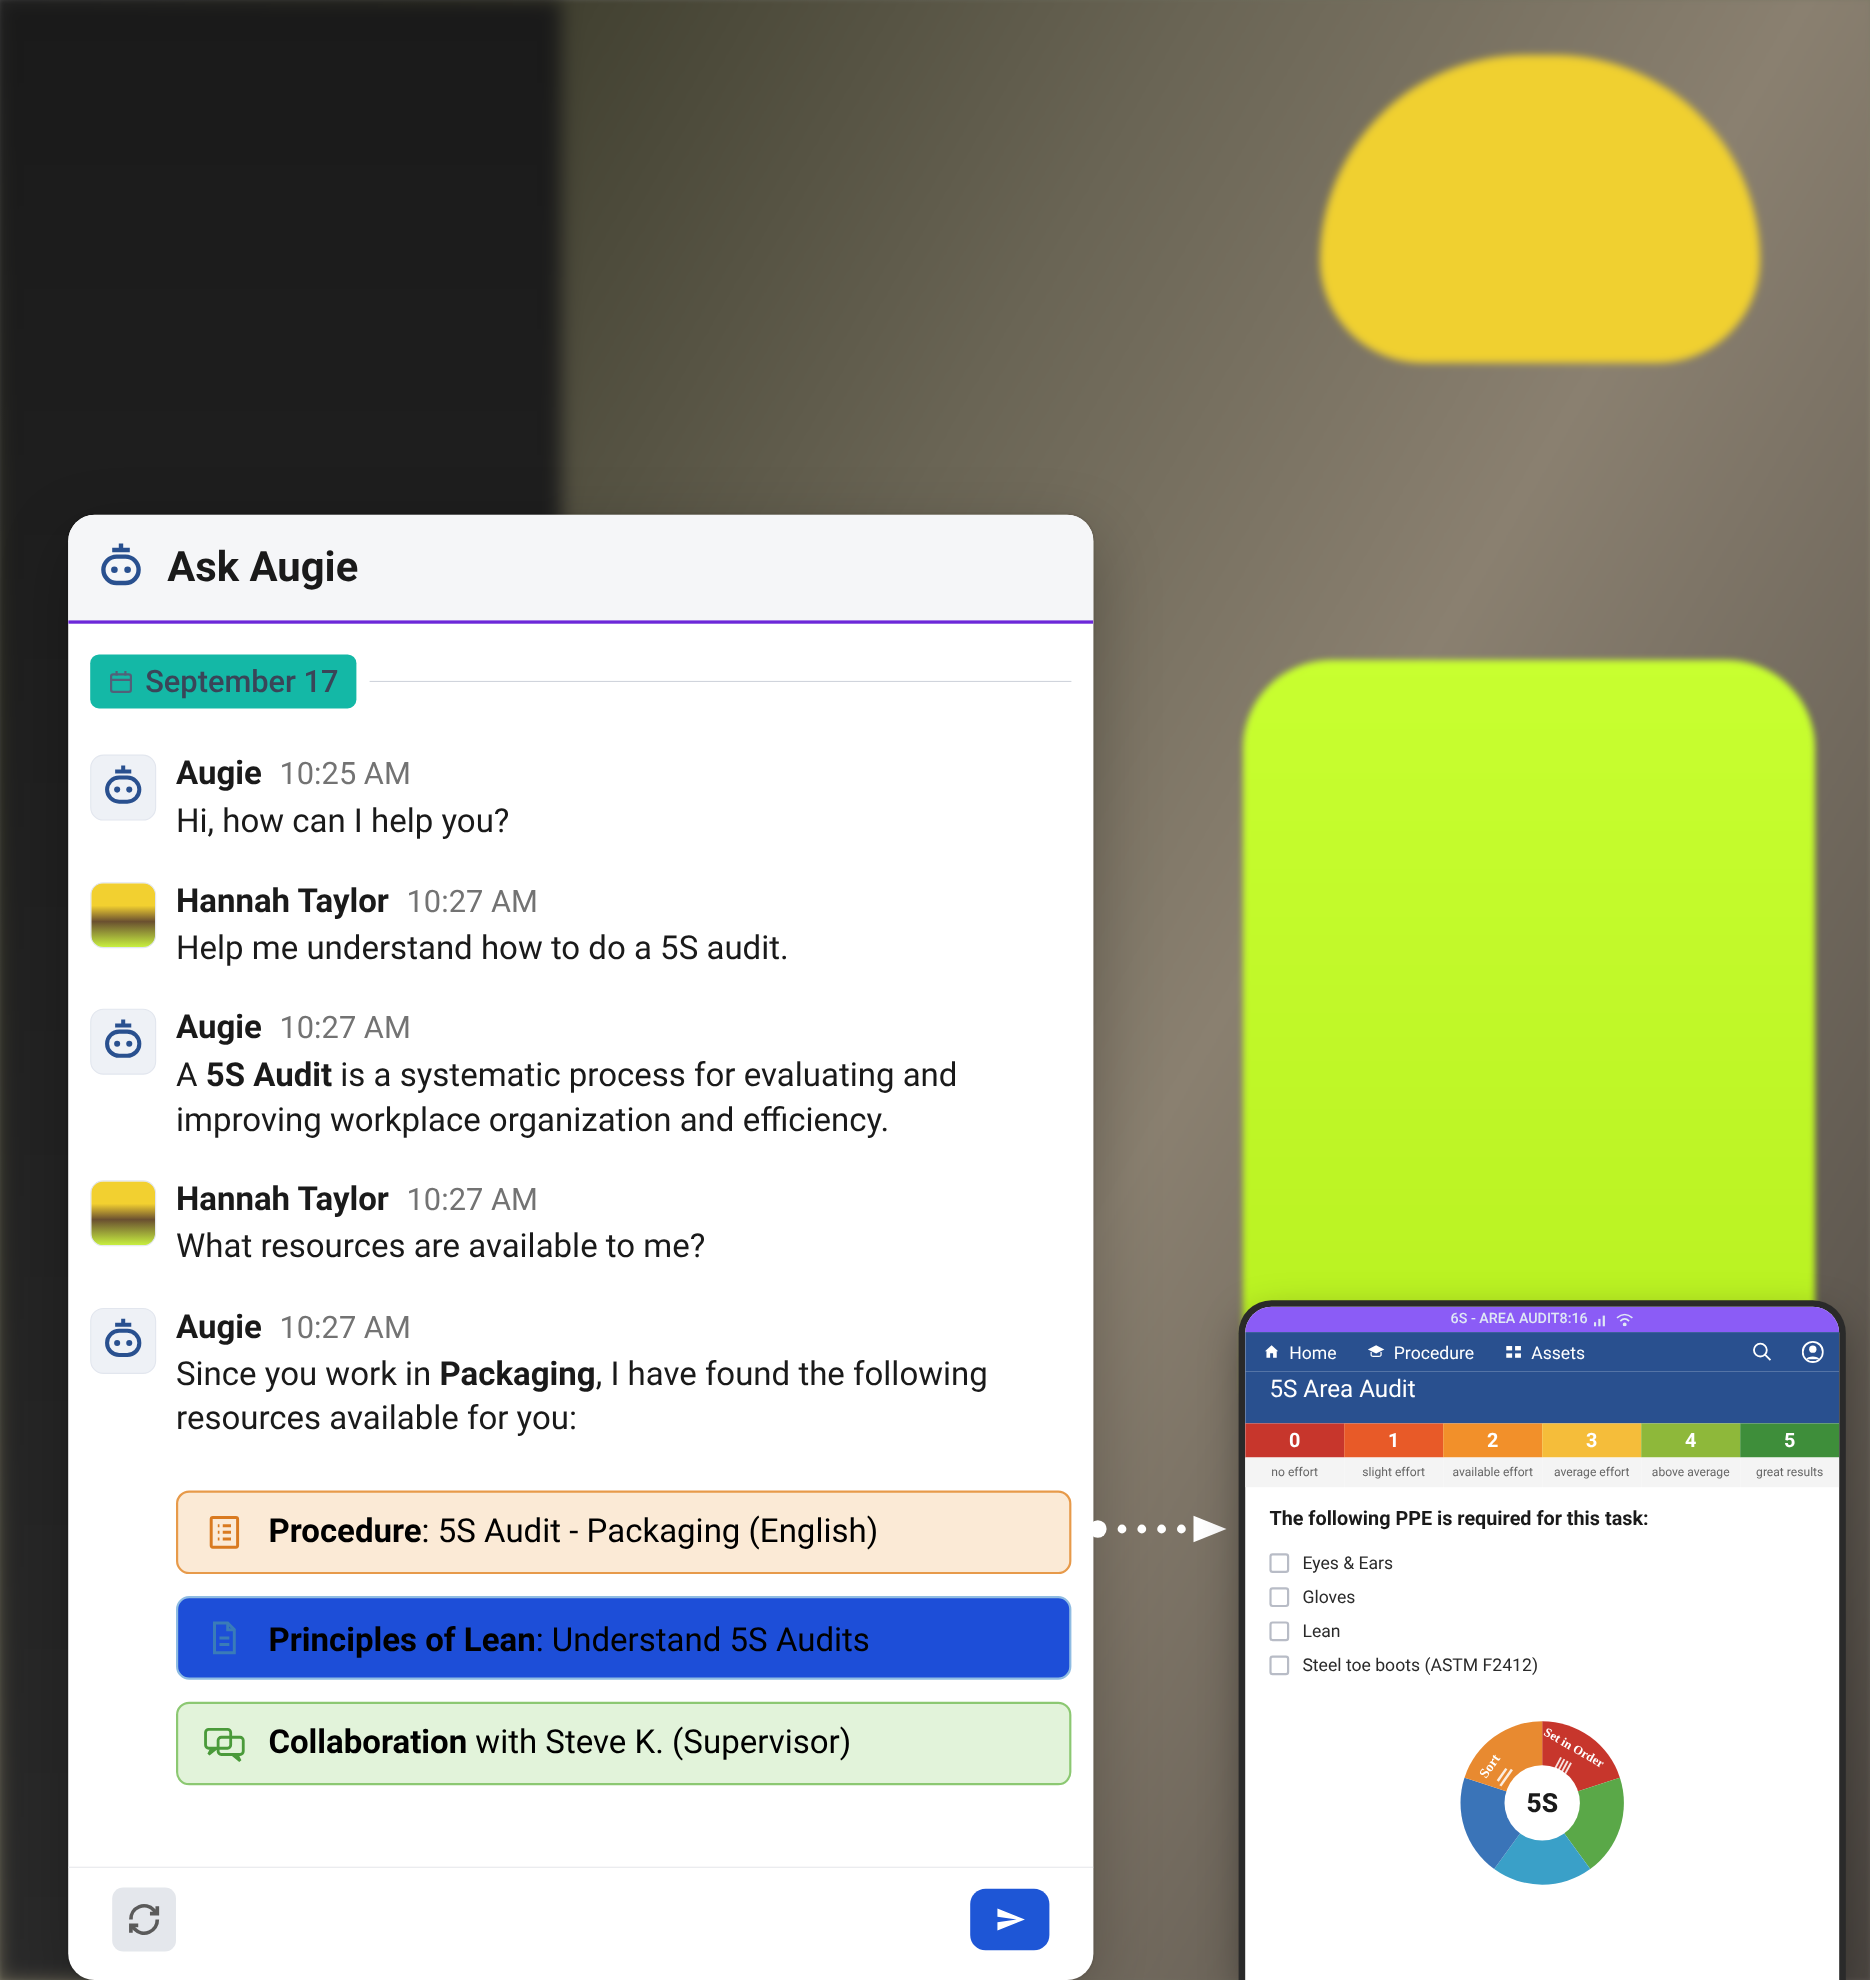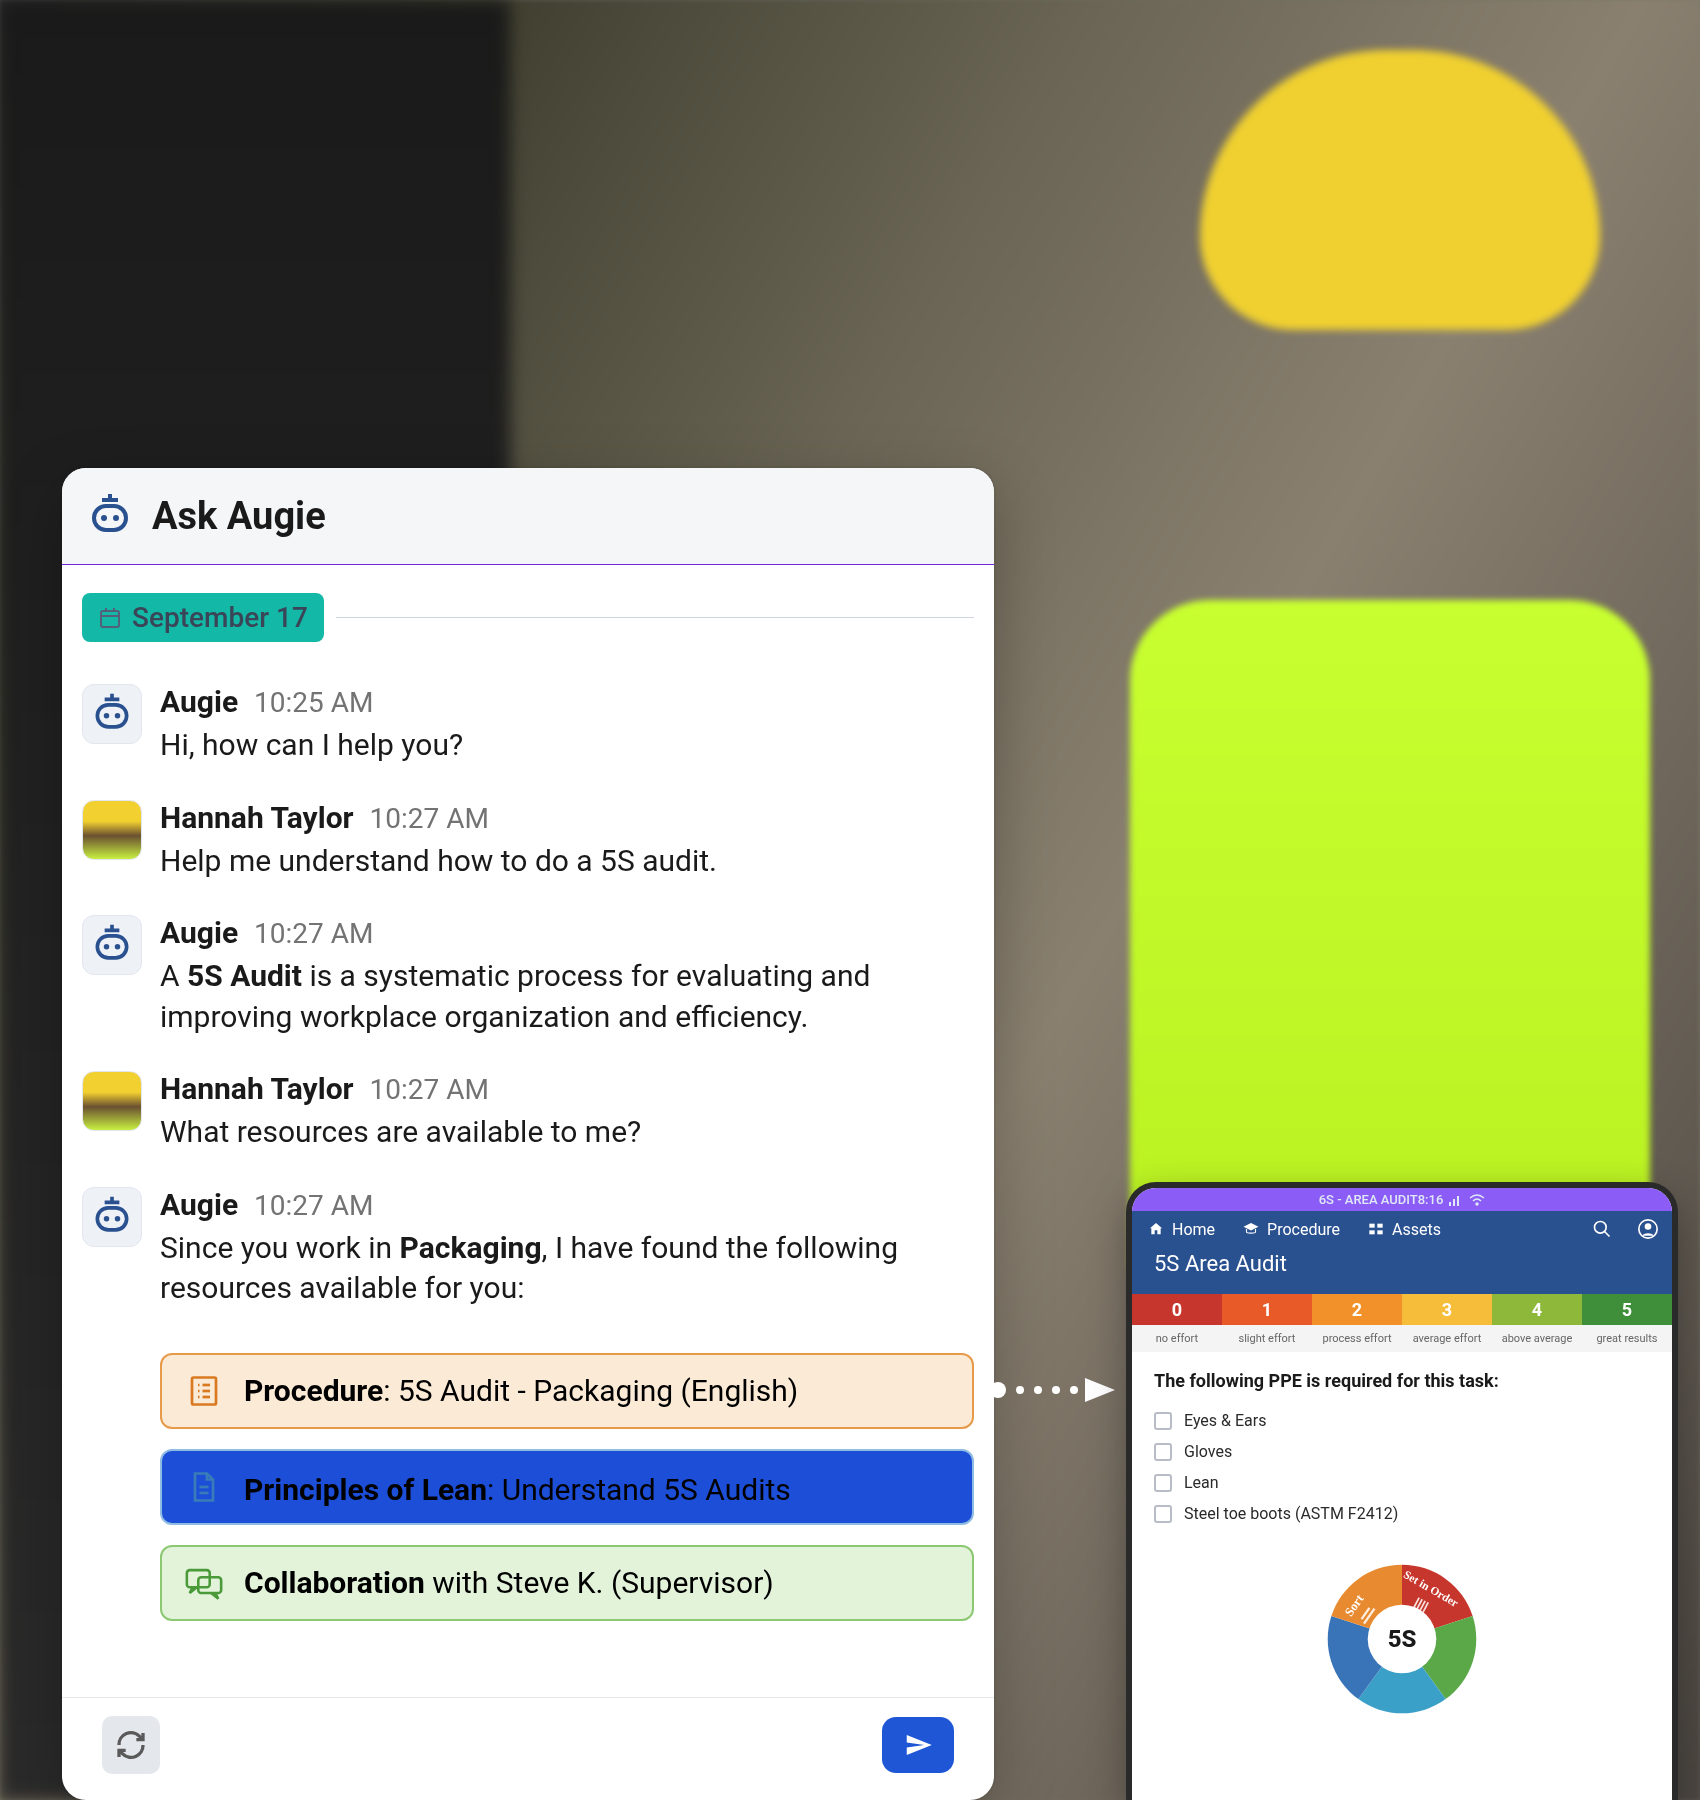--- a/index.html
+++ b/index.html
@@ -59,21 +59,21 @@
   display: flex;
   flex-direction: column;
 }
 
 .chat-header {
   background: #f5f6f8;
   padding: 24px 32px 24px 24px;
   display: flex;
   align-items: center;
   gap: 18px;
-  border-bottom: 1px solid #6d28d9;
+  border-bottom: 3px solid #6d28d9;
 }
 
 .augie-icon {
   width: 48px; height: 48px;
   display: flex;
   align-items: center;
   justify-content: center;
 }
 
 .augie-svg { display: block; }
@@ -597,21 +597,21 @@
       <div class="score-cell c4">
         <div class="num">4</div>
       </div>
       <div class="score-cell c5">
         <div class="num">5</div>
       </div>
     </div>
   <div class="score-labels" id="score-lbls">
       <div class="lbl">no effort</div>
       <div class="lbl">slight effort</div>
-      <div class="lbl">process effort</div>
+      <div class="lbl">available effort</div>
       <div class="lbl">average effort</div>
       <div class="lbl">above average</div>
       <div class="lbl">great results</div>
     </div>
 
   <div class="ppe-section">
     <div class="ppe-heading">The following PPE is required for this task:</div>
     <div id="ppe-items">
         <div class="ppe-item">
           <div class="cb"></div>

